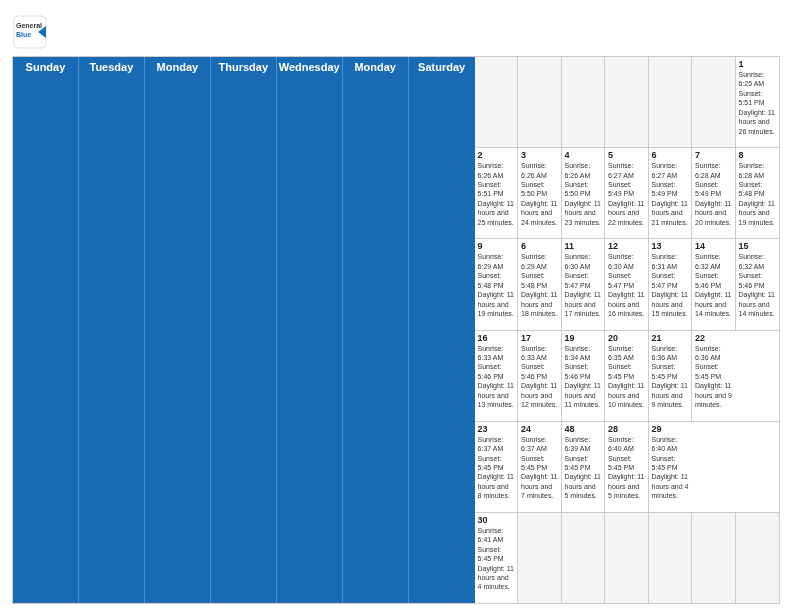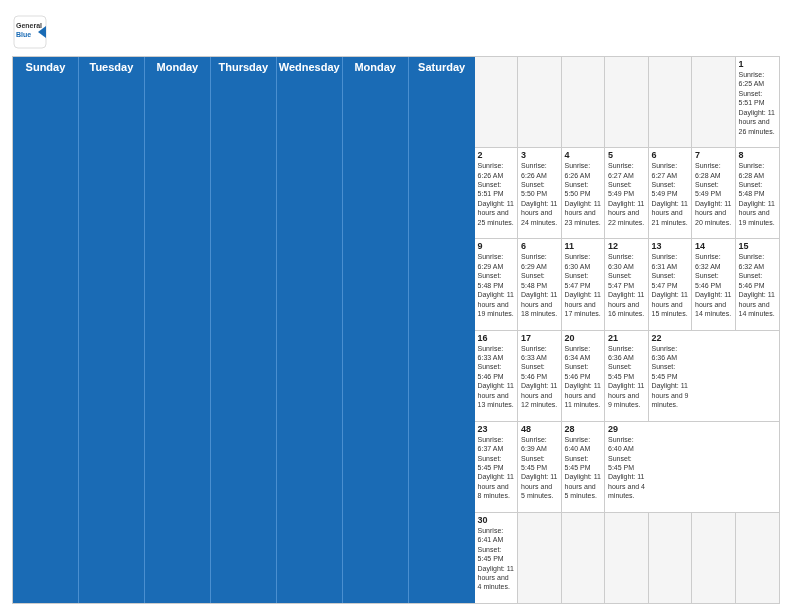--- a/index.html
+++ b/index.html
@@ -241,44 +241,56 @@
 Sunset: 5:46 PM
 Daylight: 11 hours and 13 minutes.</div>
           </div>
           <div class="cal-cell">
             <div class="day-num">17</div>
             <div class="cell-info" style="white-space: pre-line;">Sunrise: 6:33 AM
 Sunset: 5:46 PM
 Daylight: 11 hours and 12 minutes.</div>
           </div>
           <div class="cal-cell">
+            <div class="day-num">19</div>
+            <div class="cell-info" style="white-space: pre-line;">Sunrise: 6:34 AM
+Sunset: 5:46 PM
+Daylight: 11 hours and 11 minutes.</div>
+          </div>
+          <div class="cal-cell">
             <div class="day-num">20</div>
-            <div class="cell-info" style="white-space: pre-line;">Sunrise: 6:34 AM
-Sunset: 5:46 PM
-Daylight: 11 hours and 11 minutes.</div>
+            <div class="cell-info" style="white-space: pre-line;">Sunrise: 6:35 AM
+Sunset: 5:45 PM
+Daylight: 11 hours and 10 minutes.</div>
           </div>
           <div class="cal-cell">
             <div class="day-num">21</div>
             <div class="cell-info" style="white-space: pre-line;">Sunrise: 6:36 AM
 Sunset: 5:45 PM
 Daylight: 11 hours and 9 minutes.</div>
           </div>
           <div class="cal-cell">
             <div class="day-num">22</div>
             <div class="cell-info" style="white-space: pre-line;">Sunrise: 6:36 AM
 Sunset: 5:45 PM
 Daylight: 11 hours and 9 minutes.</div>
           </div>
         </div>
         <div class="cal-row">
           <div class="cal-cell">
             <div class="day-num">23</div>
             <div class="cell-info" style="white-space: pre-line;">Sunrise: 6:37 AM
 Sunset: 5:45 PM
 Daylight: 11 hours and 8 minutes.</div>
+          </div>
+          <div class="cal-cell">
+            <div class="day-num">24</div>
+            <div class="cell-info" style="white-space: pre-line;">Sunrise: 6:37 AM
+Sunset: 5:45 PM
+Daylight: 11 hours and 7 minutes.</div>
           </div>
           <div class="cal-cell">
             <div class="day-num">48</div>
             <div class="cell-info" style="white-space: pre-line;">Sunrise: 6:39 AM
 Sunset: 5:45 PM
 Daylight: 11 hours and 5 minutes.</div>
           </div>
           <div class="cal-cell">
             <div class="day-num">28</div>
             <div class="cell-info" style="white-space: pre-line;">Sunrise: 6:40 AM

